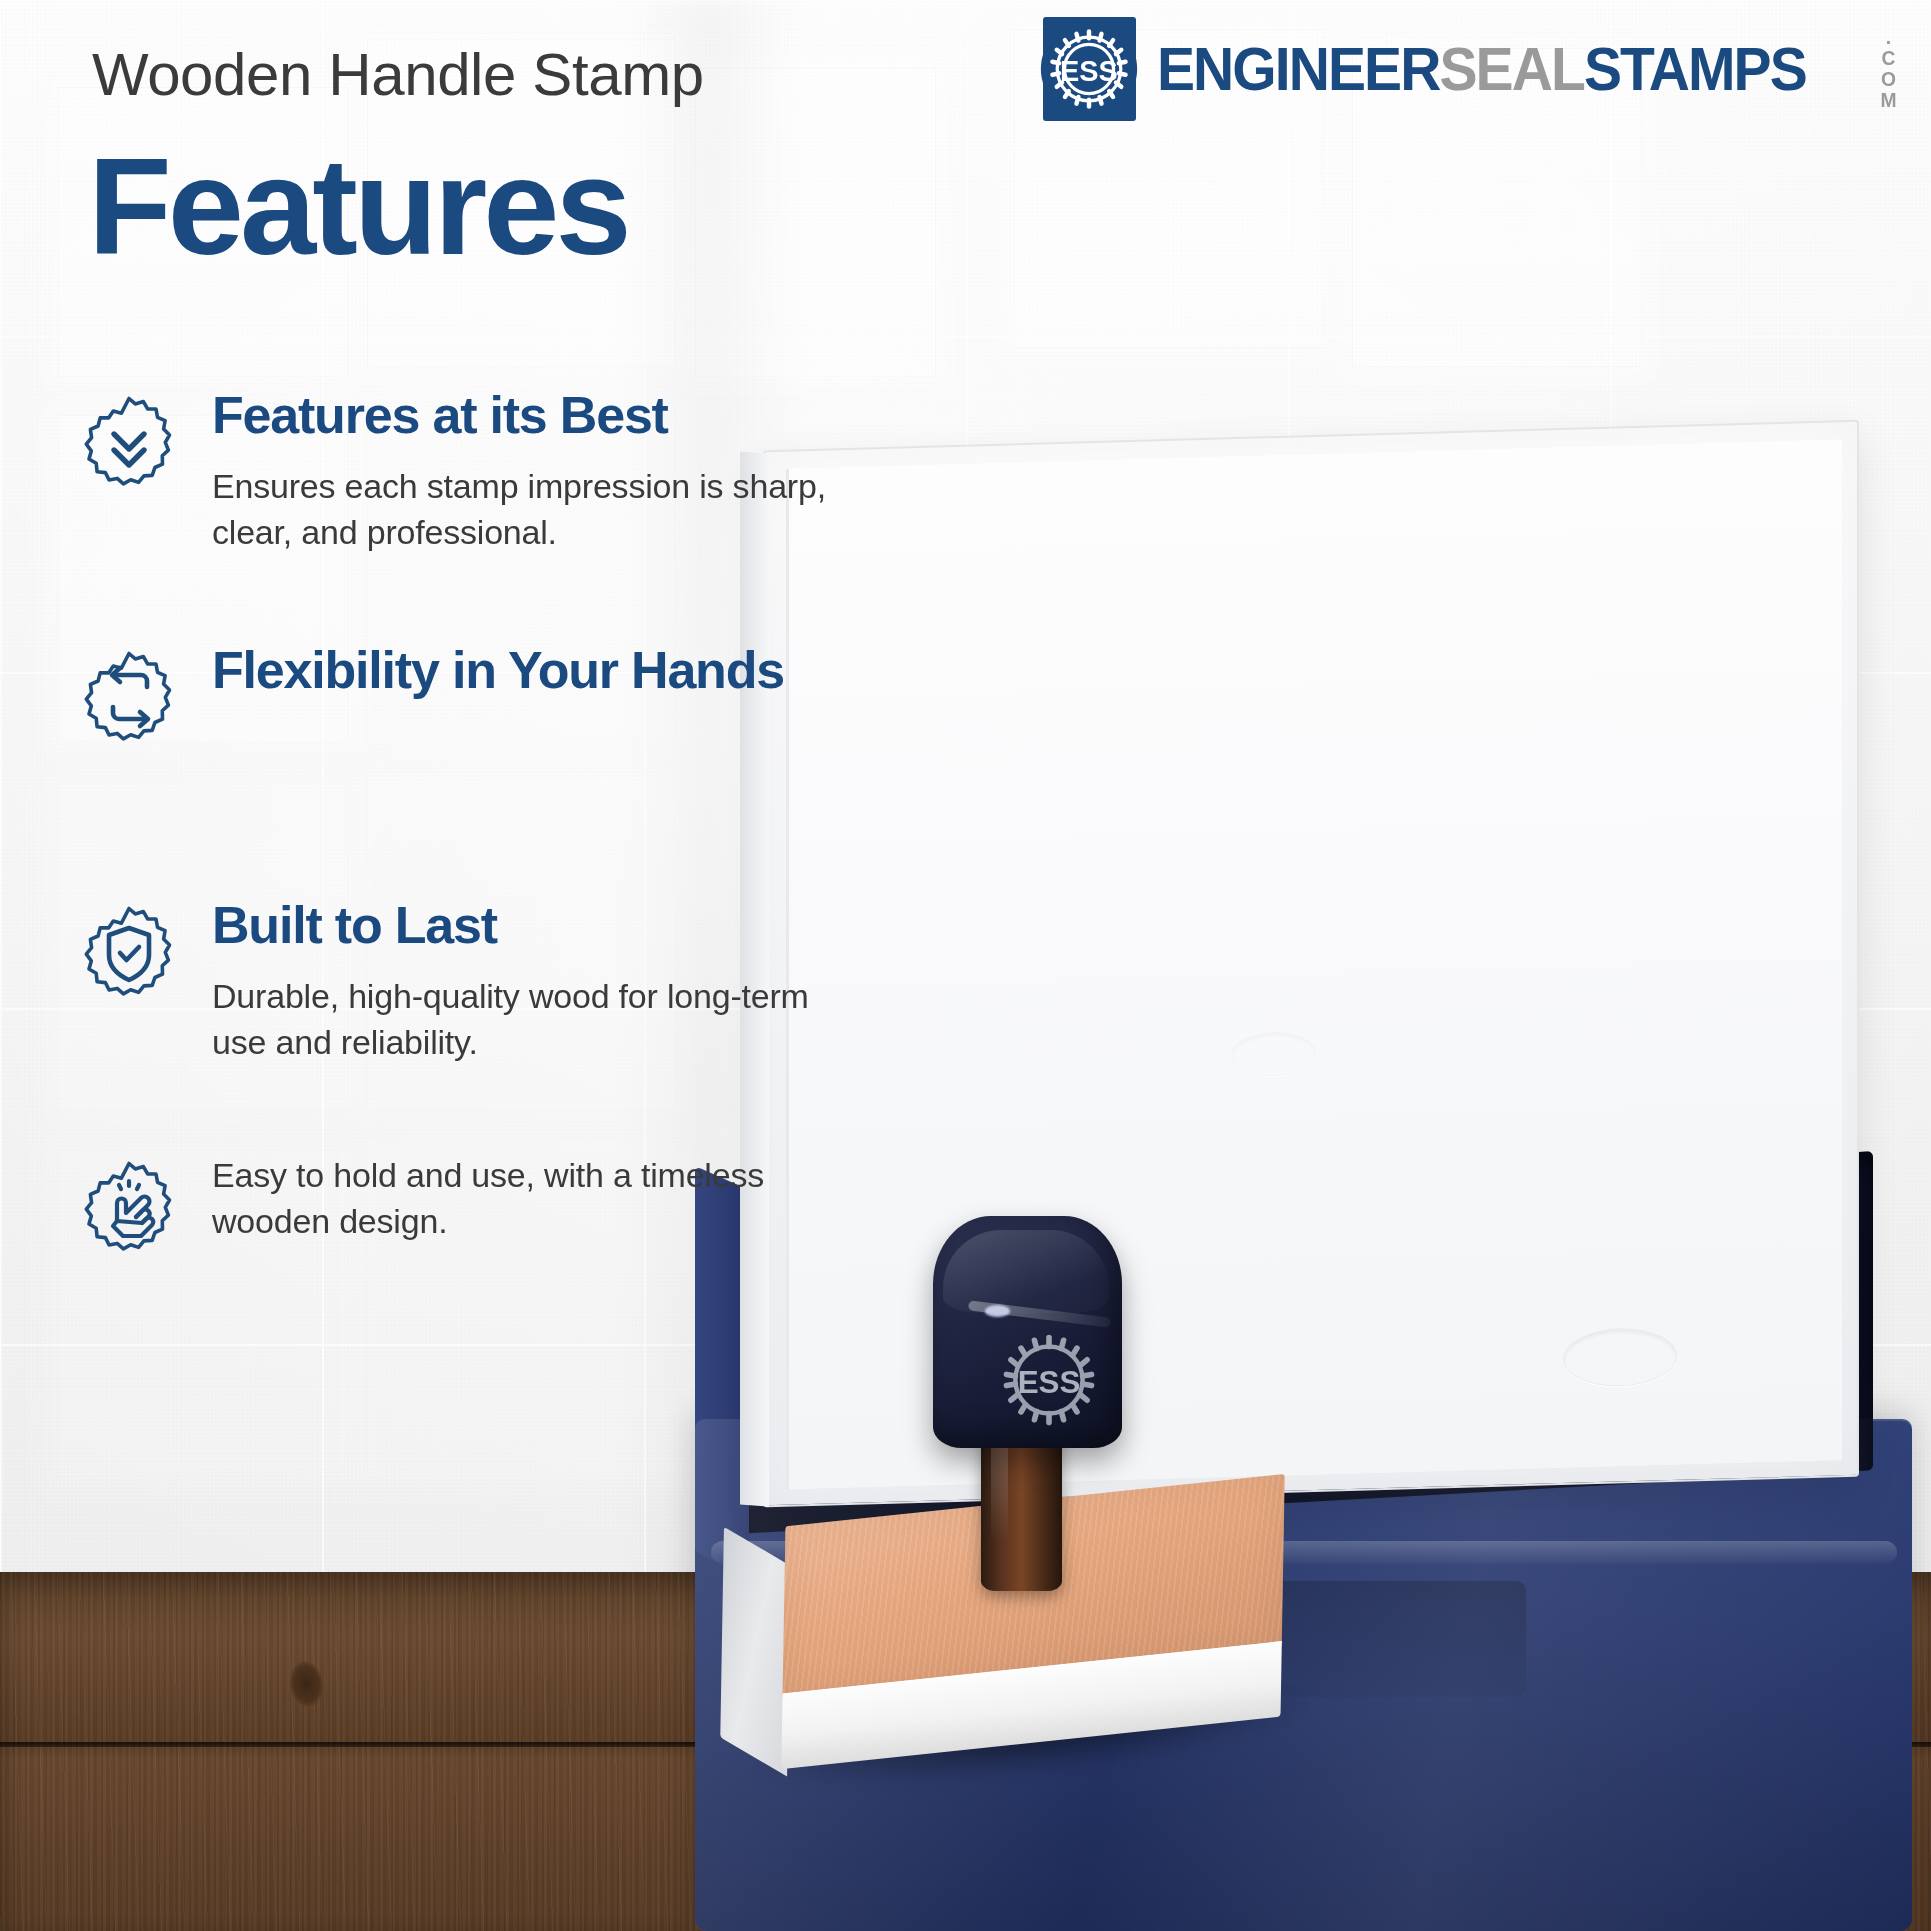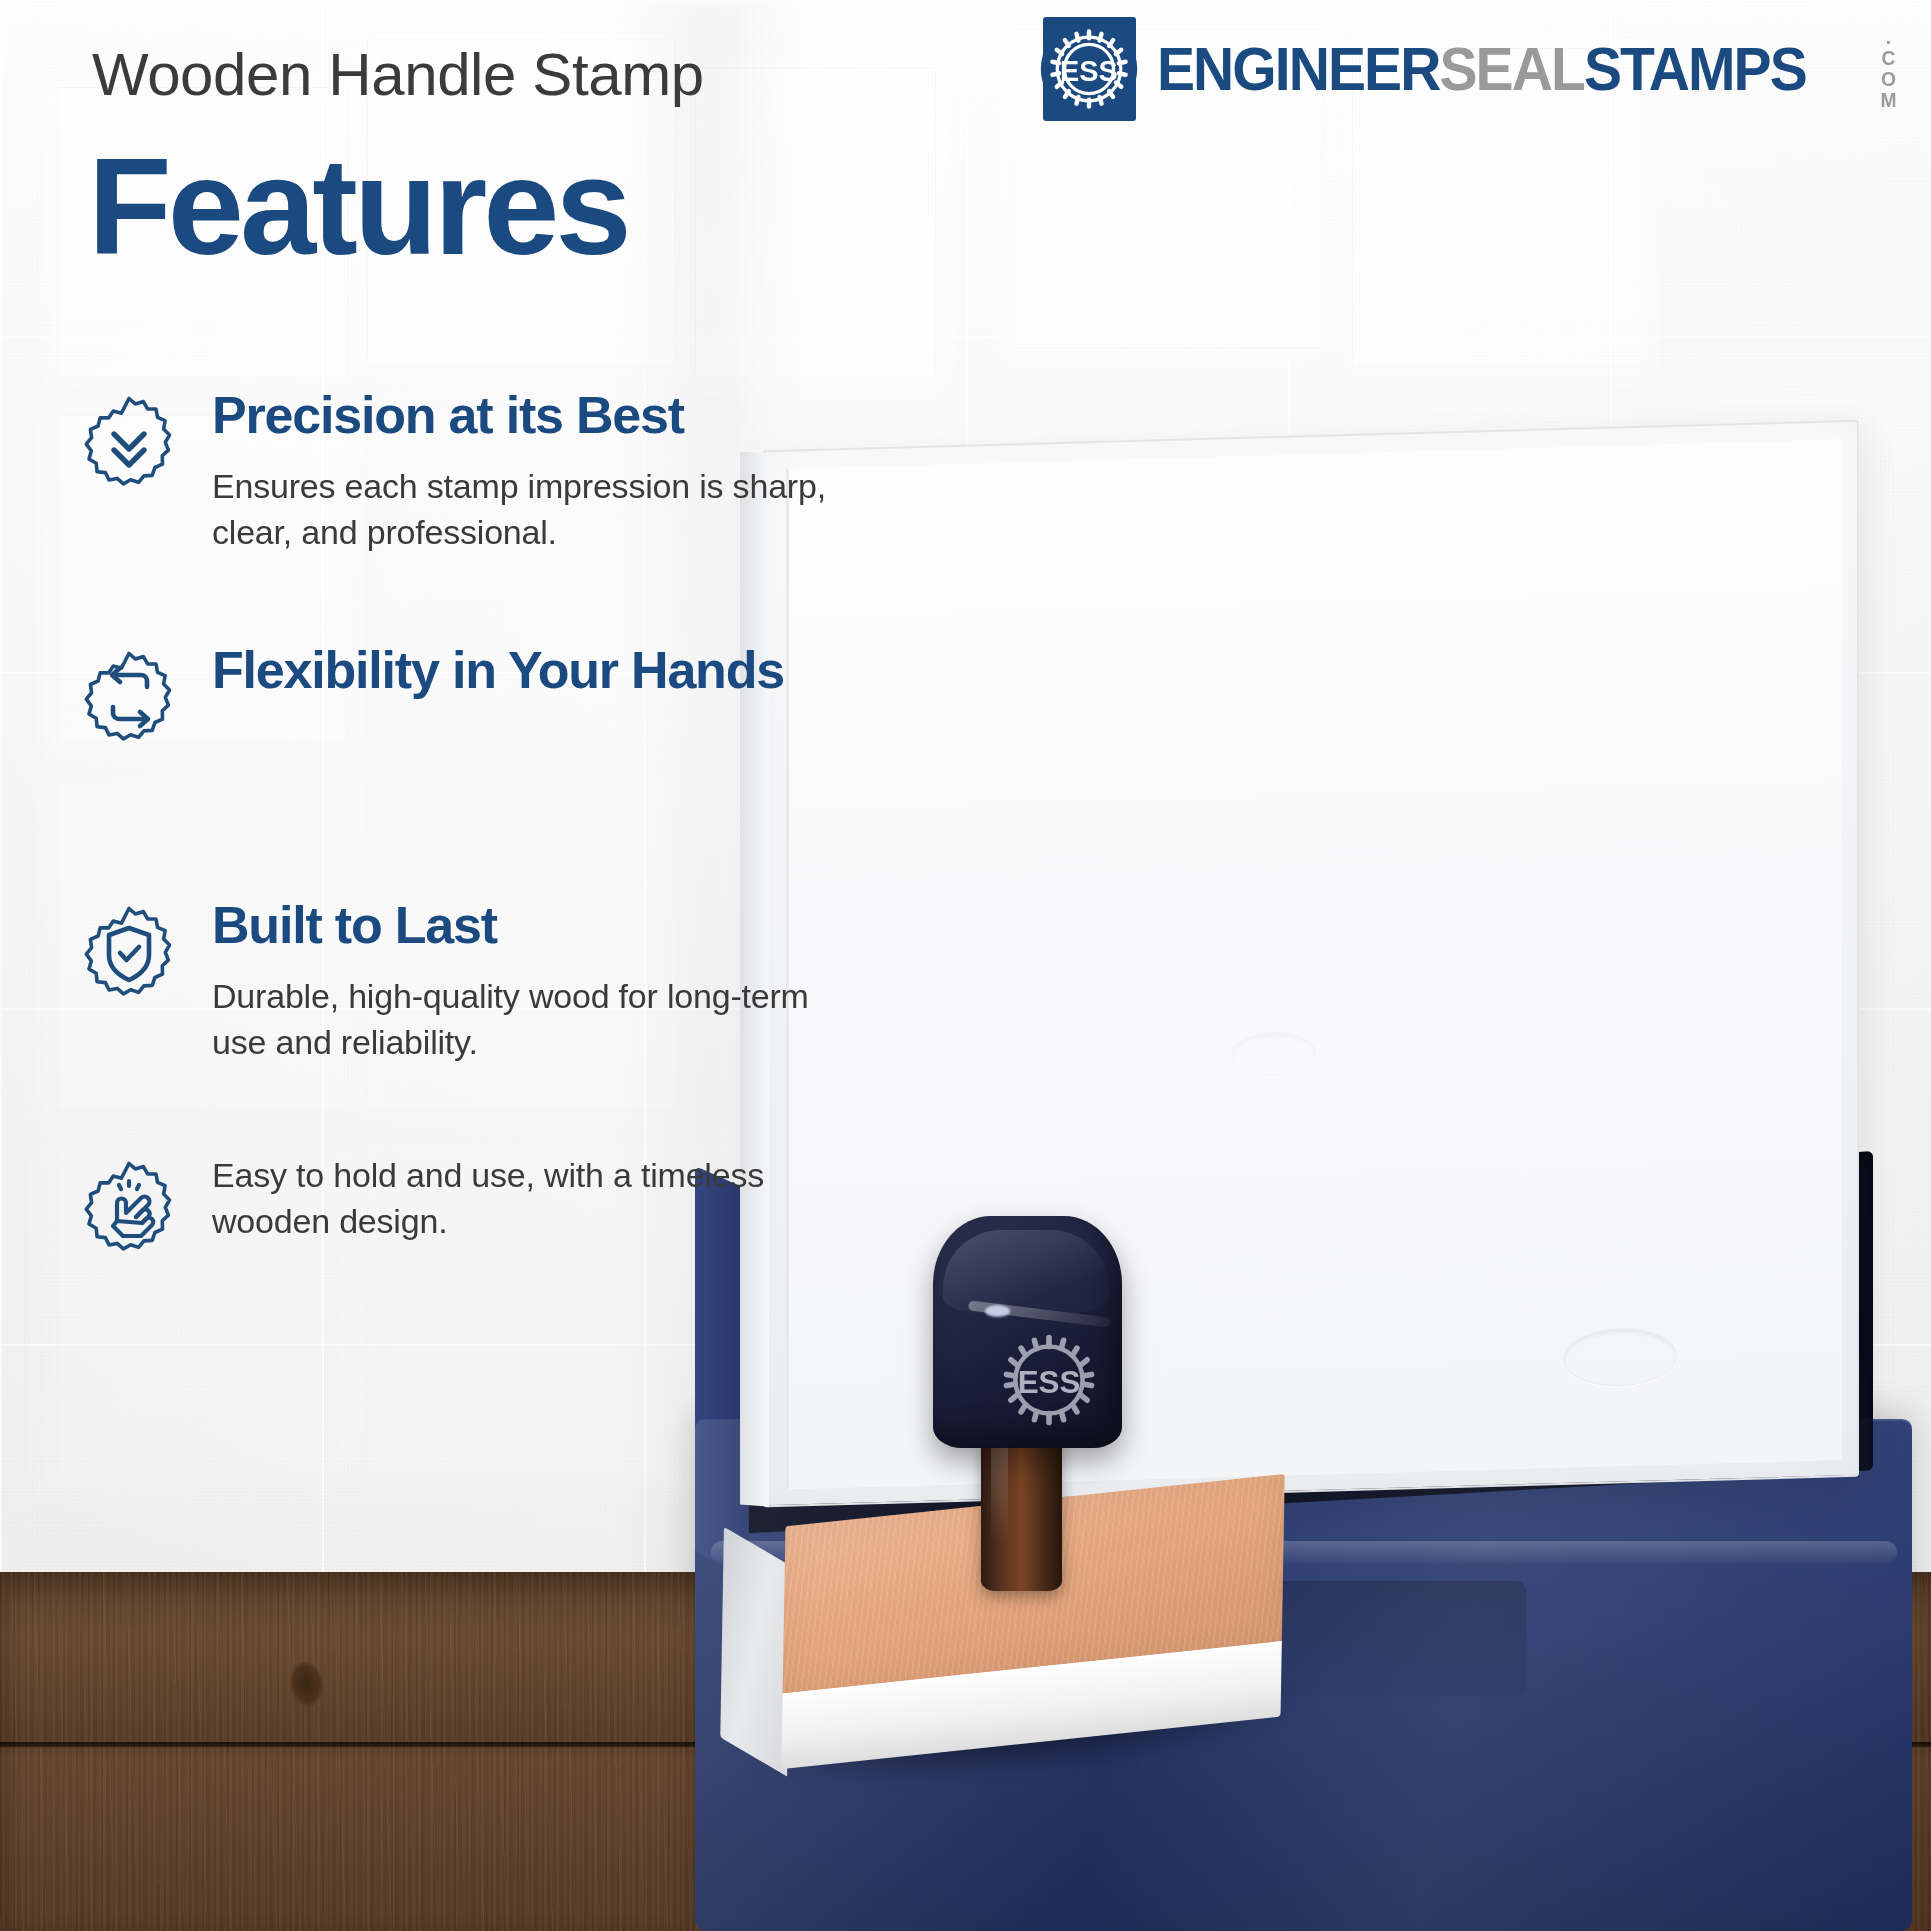--- a/index.html
+++ b/index.html
@@ -421,21 +421,21 @@
       <div class="feature">
         <div class="badge">
           <svg viewBox="0 0 100 100">
             <path d="M50 4.5 L56.3 9.9 L64.4 7.6 L68.6 14.9 L77 15 L78.5 23.3 L86.1 26.7 L84.6 35 L90.5 41 L86.3 48.3 L89.4 56.1 L83.3 61.8 L83.5 70.2 L75.9 73.5 L73.2 81.4 L64.9 81.9 L59.6 88.4 L51.7 85.7 L44.4 89.9 L38.2 84.4 L30.1 86 L26.4 78.6 L18.1 77.7 L17.2 69.3 L10 65 L12.3 56.9 L7.3 50.2 L12.6 43.7 L11.4 35.4 L19.1 32 L21.2 23.9 L29.6 23.9 L34.3 17 L42.4 19.2 L50 4.5 Z" fill="none" stroke="#1f4e7d" stroke-width="3.6" stroke-linejoin="round"></path>
             <g fill="none" stroke="#1f4e7d" stroke-width="5.4" stroke-linecap="round" stroke-linejoin="round">
               <polyline points="35,40 50,55 65,40"></polyline>
               <polyline points="35,56 50,71 65,56"></polyline>
             </g>
           </svg>
         </div>
-        <div class="f-title">Precision at its Best</div>
+        <div class="f-title">Features at its Best</div>
         <div class="f-desc">Ensures each stamp impression is sharp, clear, and professional.</div>
       </div>
 
       <div class="feature">
         <div class="badge">
           <svg viewBox="0 0 100 100">
             <path d="M50 4.5 L56.3 9.9 L64.4 7.6 L68.6 14.9 L77 15 L78.5 23.3 L86.1 26.7 L84.6 35 L90.5 41 L86.3 48.3 L89.4 56.1 L83.3 61.8 L83.5 70.2 L75.9 73.5 L73.2 81.4 L64.9 81.9 L59.6 88.4 L51.7 85.7 L44.4 89.9 L38.2 84.4 L30.1 86 L26.4 78.6 L18.1 77.7 L17.2 69.3 L10 65 L12.3 56.9 L7.3 50.2 L12.6 43.7 L11.4 35.4 L19.1 32 L21.2 23.9 L29.6 23.9 L34.3 17 L42.4 19.2 L50 4.5 Z" fill="none" stroke="#1f4e7d" stroke-width="3.6" stroke-linejoin="round"></path>
             <g fill="none" stroke="#1f4e7d" stroke-width="4.6" stroke-linecap="round" stroke-linejoin="round">
               <path d="M68 38 L68 32 A6 6 0 0 0 62 26 L34 26"></path>
               <polyline points="41,19 33,26 41,33"></polyline>

